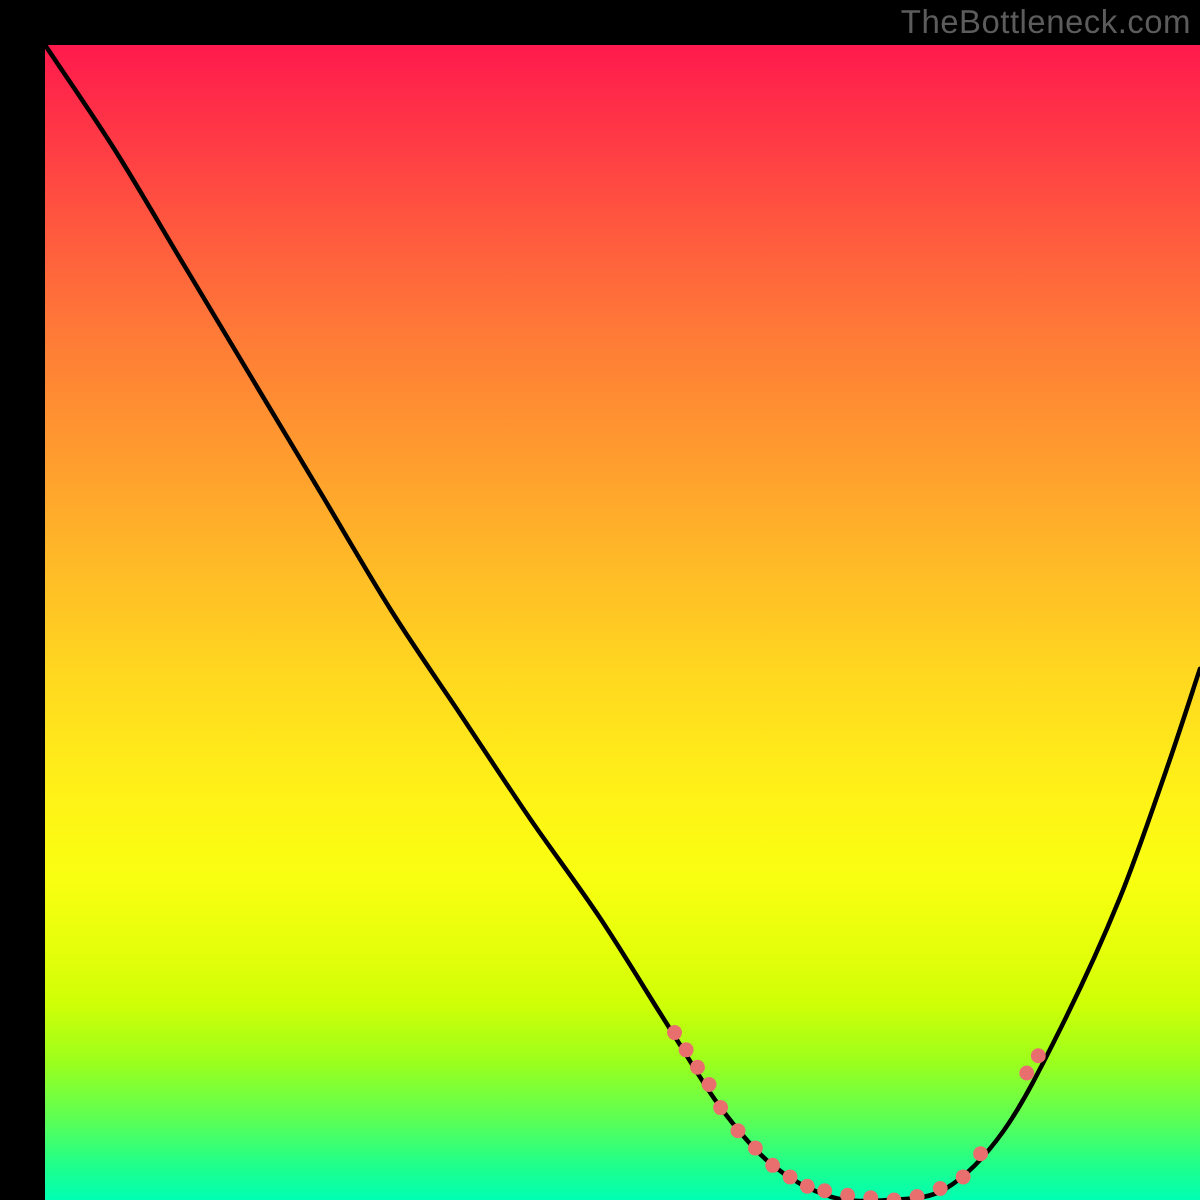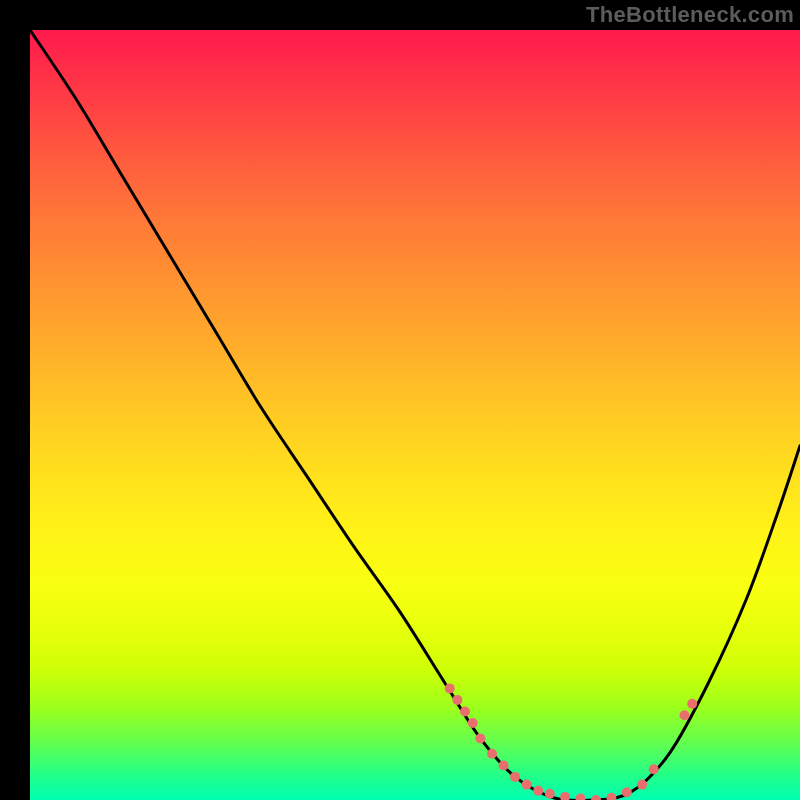--- a/index.html
+++ b/index.html
@@ -50,21 +50,21 @@
       #1fff8b 97%,
       #00ffb3 100%
     );
   }
   .watermark {
     position: absolute;
     top: 2px;
     right: 6px;
     color: #5c5c5c;
     font-size: 22px;
-    font-weight: 700;
+    font-weight: 400;
     letter-spacing: 0.3px;
     z-index: 10;
   }
   svg.curve {
     position: absolute;
     left: 0;
     top: 0;
     width: 770px;
     height: 770px;
     z-index: 5;

